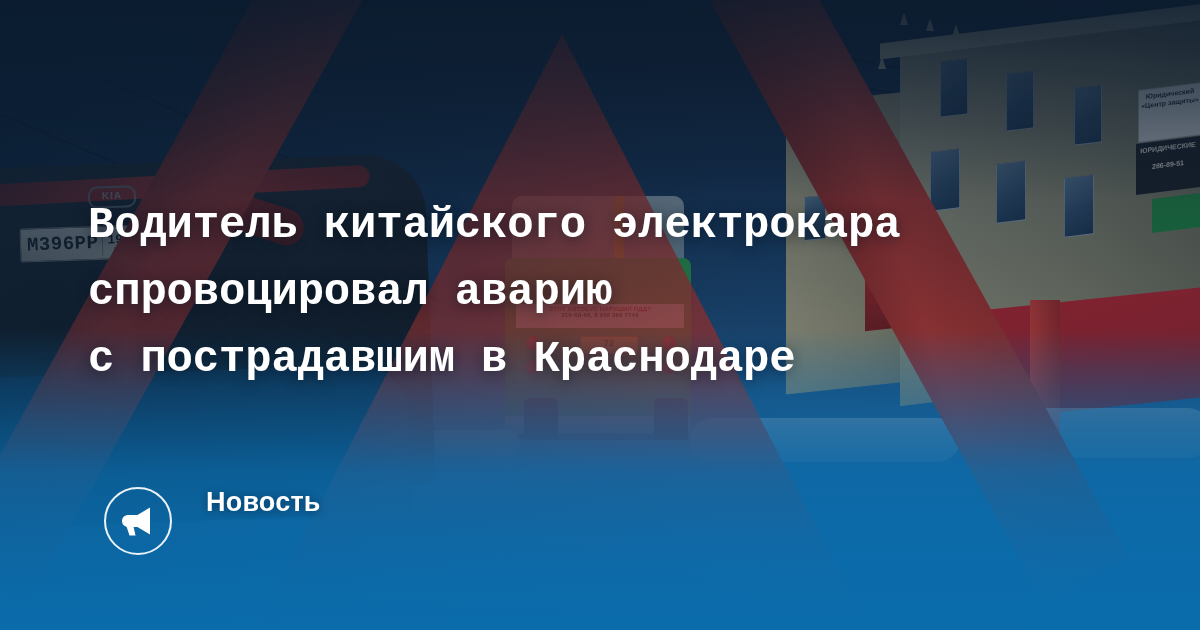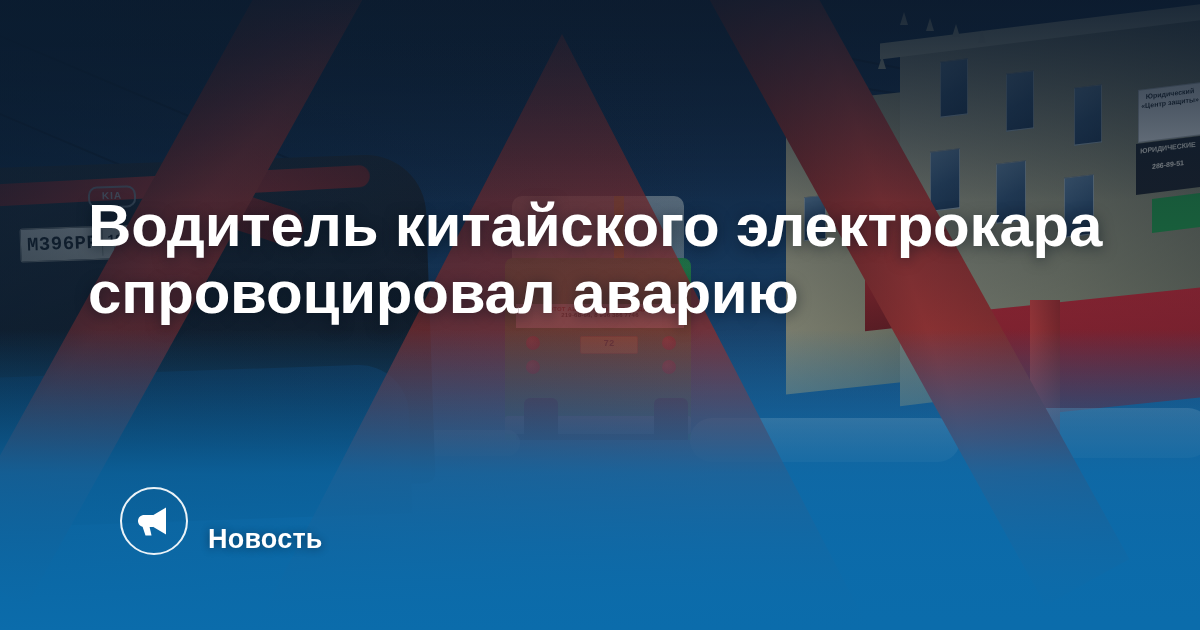--- a/index.html
+++ b/index.html
@@ -285,31 +285,32 @@
     font-size: 33px;
     font-weight: 700;
     letter-spacing: .5px;
     line-height: 1;
     white-space: nowrap;
   }
 
   .headline {
     position: absolute; left: 88px; top: 192px; width: 1000px;
     color: #ffffff;
-    font-size: 60px;
+    font-size: 44px;
     font-weight: 700;
     line-height: 67px;
     letter-spacing: -.2px;
     text-shadow: 0 2px 14px rgba(4,14,26,.55);
+    font-family: Liberation Mono, monospace;
   }
   .headline .ln { display: block; white-space: nowrap; }
 
   .badge {
-    position: absolute; left: 120px; top: 487px;
-    display: flex; align-items: flex-end; gap: 20px;
+    position: absolute; left: 104px; top: 487px;
+    display: flex; align-items: flex-start; gap: 34px;
   }
   .badge-circle {
     width: 68px; height: 68px; border-radius: 50%;
     border: 2px solid rgba(255,255,255,.92);
     display: flex; align-items: center; justify-content: center;
     box-sizing: border-box;
   }
   .badge-label {
     color: #ffffff;
     font-size: 27px;
@@ -414,20 +415,21 @@
     <div class="grade-left"></div>
     <div class="grade-blue"></div>
   </div>
 
   <div class="content">
 
 
     <div class="headline">
       <span class="ln">Водитель китайского электрокара</span>
       <span class="ln">спровоцировал аварию</span>
+      <span class="ln">с пострадавшим в Краснодаре</span>
     </div>
 
     <div class="badge">
       <span class="badge-circle">
         <svg width="36" height="30" viewBox="0 0 36 30" aria-hidden="true">
           <path fill="#ffffff" d="M30 1.5 L30 28.5 L16.5 20.5 L16.5 9.5 Z"></path>
           <path fill="#ffffff" d="M8.5 9 L17 9 L17 21 L8.5 21 C4.5 21 2 18.4 2 15 C2 11.6 4.5 9 8.5 9 Z"></path>
           <path fill="#ffffff" d="M6.5 20.5 L13.5 20.5 L15.5 29.5 L9.5 29.5 Z"></path>
         </svg>
       </span>

